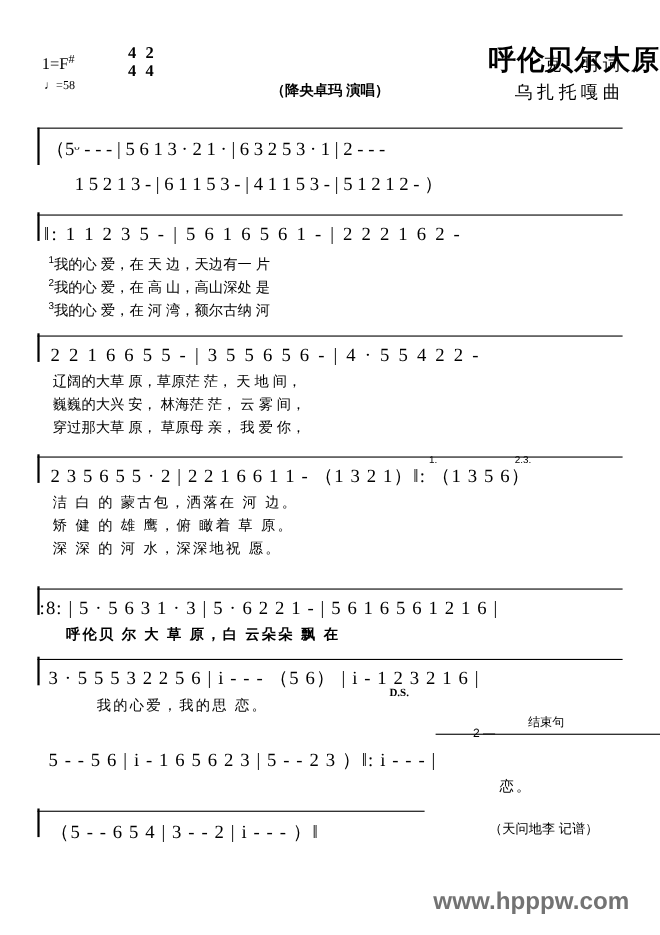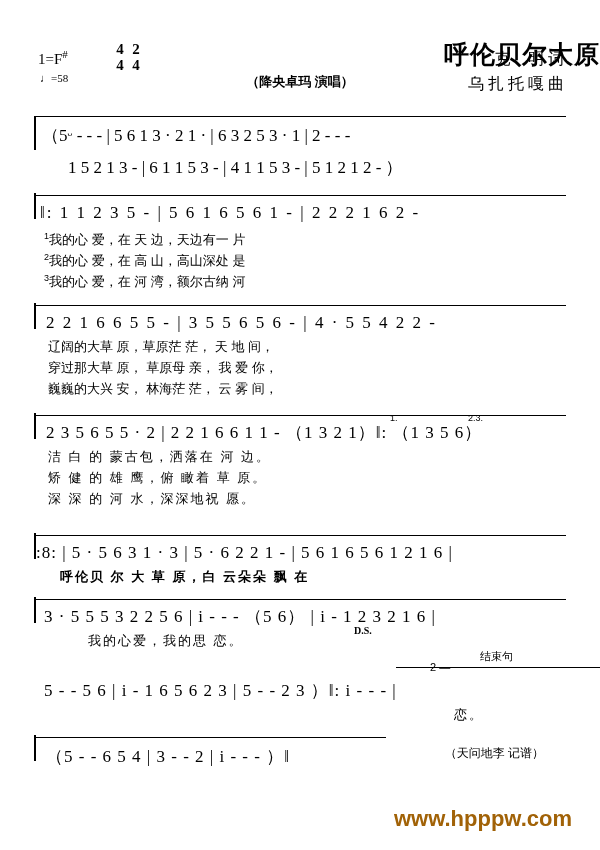--- a/index.html
+++ b/index.html
@@ -138,21 +138,21 @@
     font-size: 12px;
     font-family: "Liberation Sans", sans-serif;
   }
   .watermark {
     position: absolute;
     right: 28px;
     bottom: 18px;
     font-size: 22px;
     font-weight: bold;
     font-family: "Liberation Sans", sans-serif;
-    color: #a16207;
+    color: #737373;
     letter-spacing: 0px;
   }
   .dsmark {
     position: absolute;
     font-size: 10px;
     font-weight: bold;
     font-family: "Liberation Serif", serif;
   }
   .endmark {
     position: absolute;
@@ -218,22 +218,22 @@
     <div class="lyric" style="padding-left:10px;">
       <span class="num">3</span><span>我的心  爱，在    河      湾，额尔古纳  河</span>
     </div>
   </div>
 
   <div class="system" style="margin-top:12px;">
     <div style="position:relative;height:1px;background:#000;width:532px;"></div>
     <div style="position:absolute;left:0;top:2px;width:1.6px;height:26px;background:#000;"></div>
     <div class="notes" style="padding-left:12px;padding-top:4px;letter-spacing:2px;">2  2  1  6  6  5  5 - | 3 5  5 6 5  6 - | 4 · 5  5 4 2  2 -</div>
     <div class="lyric" style="padding-left:14px;">辽阔的大草  原，草原茫  茫， 天  地  间，</div>
+    <div class="lyric" style="padding-left:14px;">巍巍的大兴  安， 林海茫  茫， 云  雾  间，</div>
     <div class="lyric" style="padding-left:14px;">穿过那大草  原， 草原母  亲， 我  爱  你，</div>
-    <div class="lyric" style="padding-left:14px;">巍巍的大兴  安， 林海茫  茫， 云  雾  间，</div>
   </div>
 
   <div class="system" style="margin-top:12px;">
     <div style="position:relative;height:1px;background:#000;width:532px;"></div>
     <div style="position:absolute;left:0;top:2px;width:1.6px;height:26px;background:#000;"></div>
     <div class="vlt" style="left:356px;top:2px;">1.</div>
     <div class="vlt" style="left:434px;top:2px;">2.3.</div>
     <div class="notes" style="padding-left:12px;padding-top:4px;letter-spacing:1px;">2 3  5  6 5  5 · 2 | 2  2  1   6 6 1  1 - （1 3   2 1）‖: （1 3   5 6）</div>
     <div class="lyric" style="padding-left:14px;letter-spacing:2px;">洁 白 的 蒙古包，洒落在 河  边。</div>
     <div class="lyric" style="padding-left:14px;letter-spacing:2px;">矫 健 的 雄  鹰，俯 瞰着 草  原。</div>

